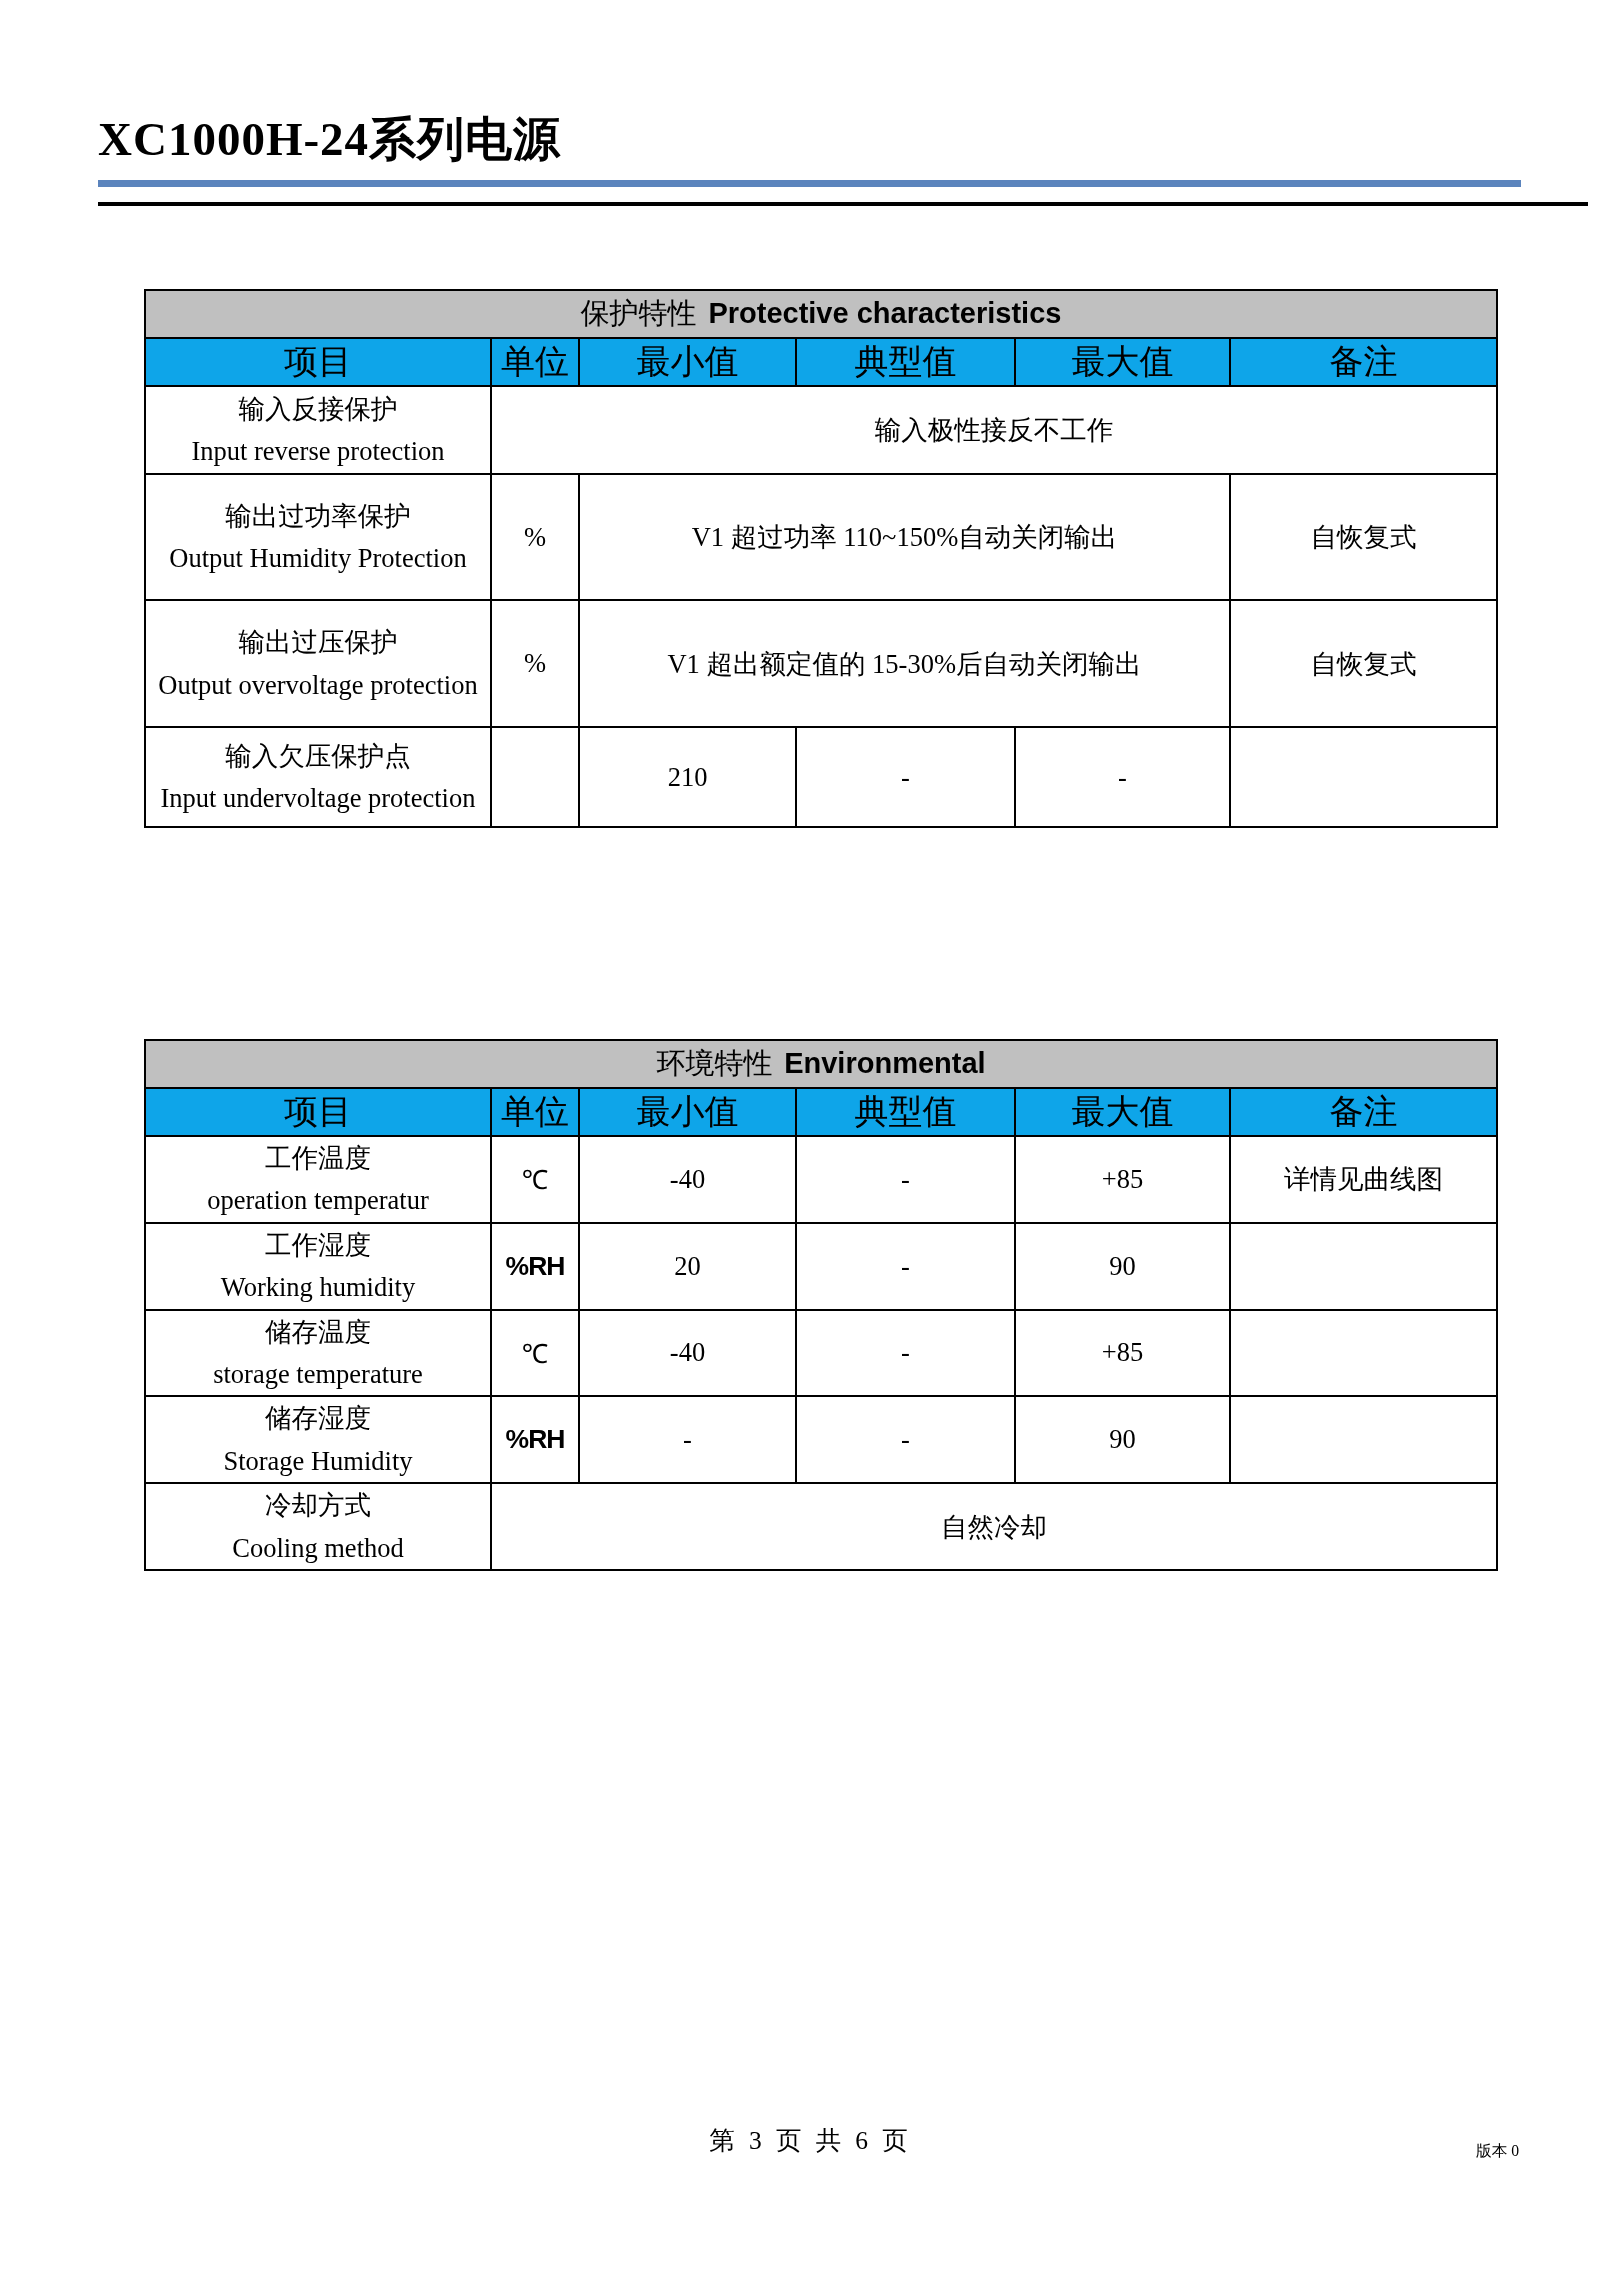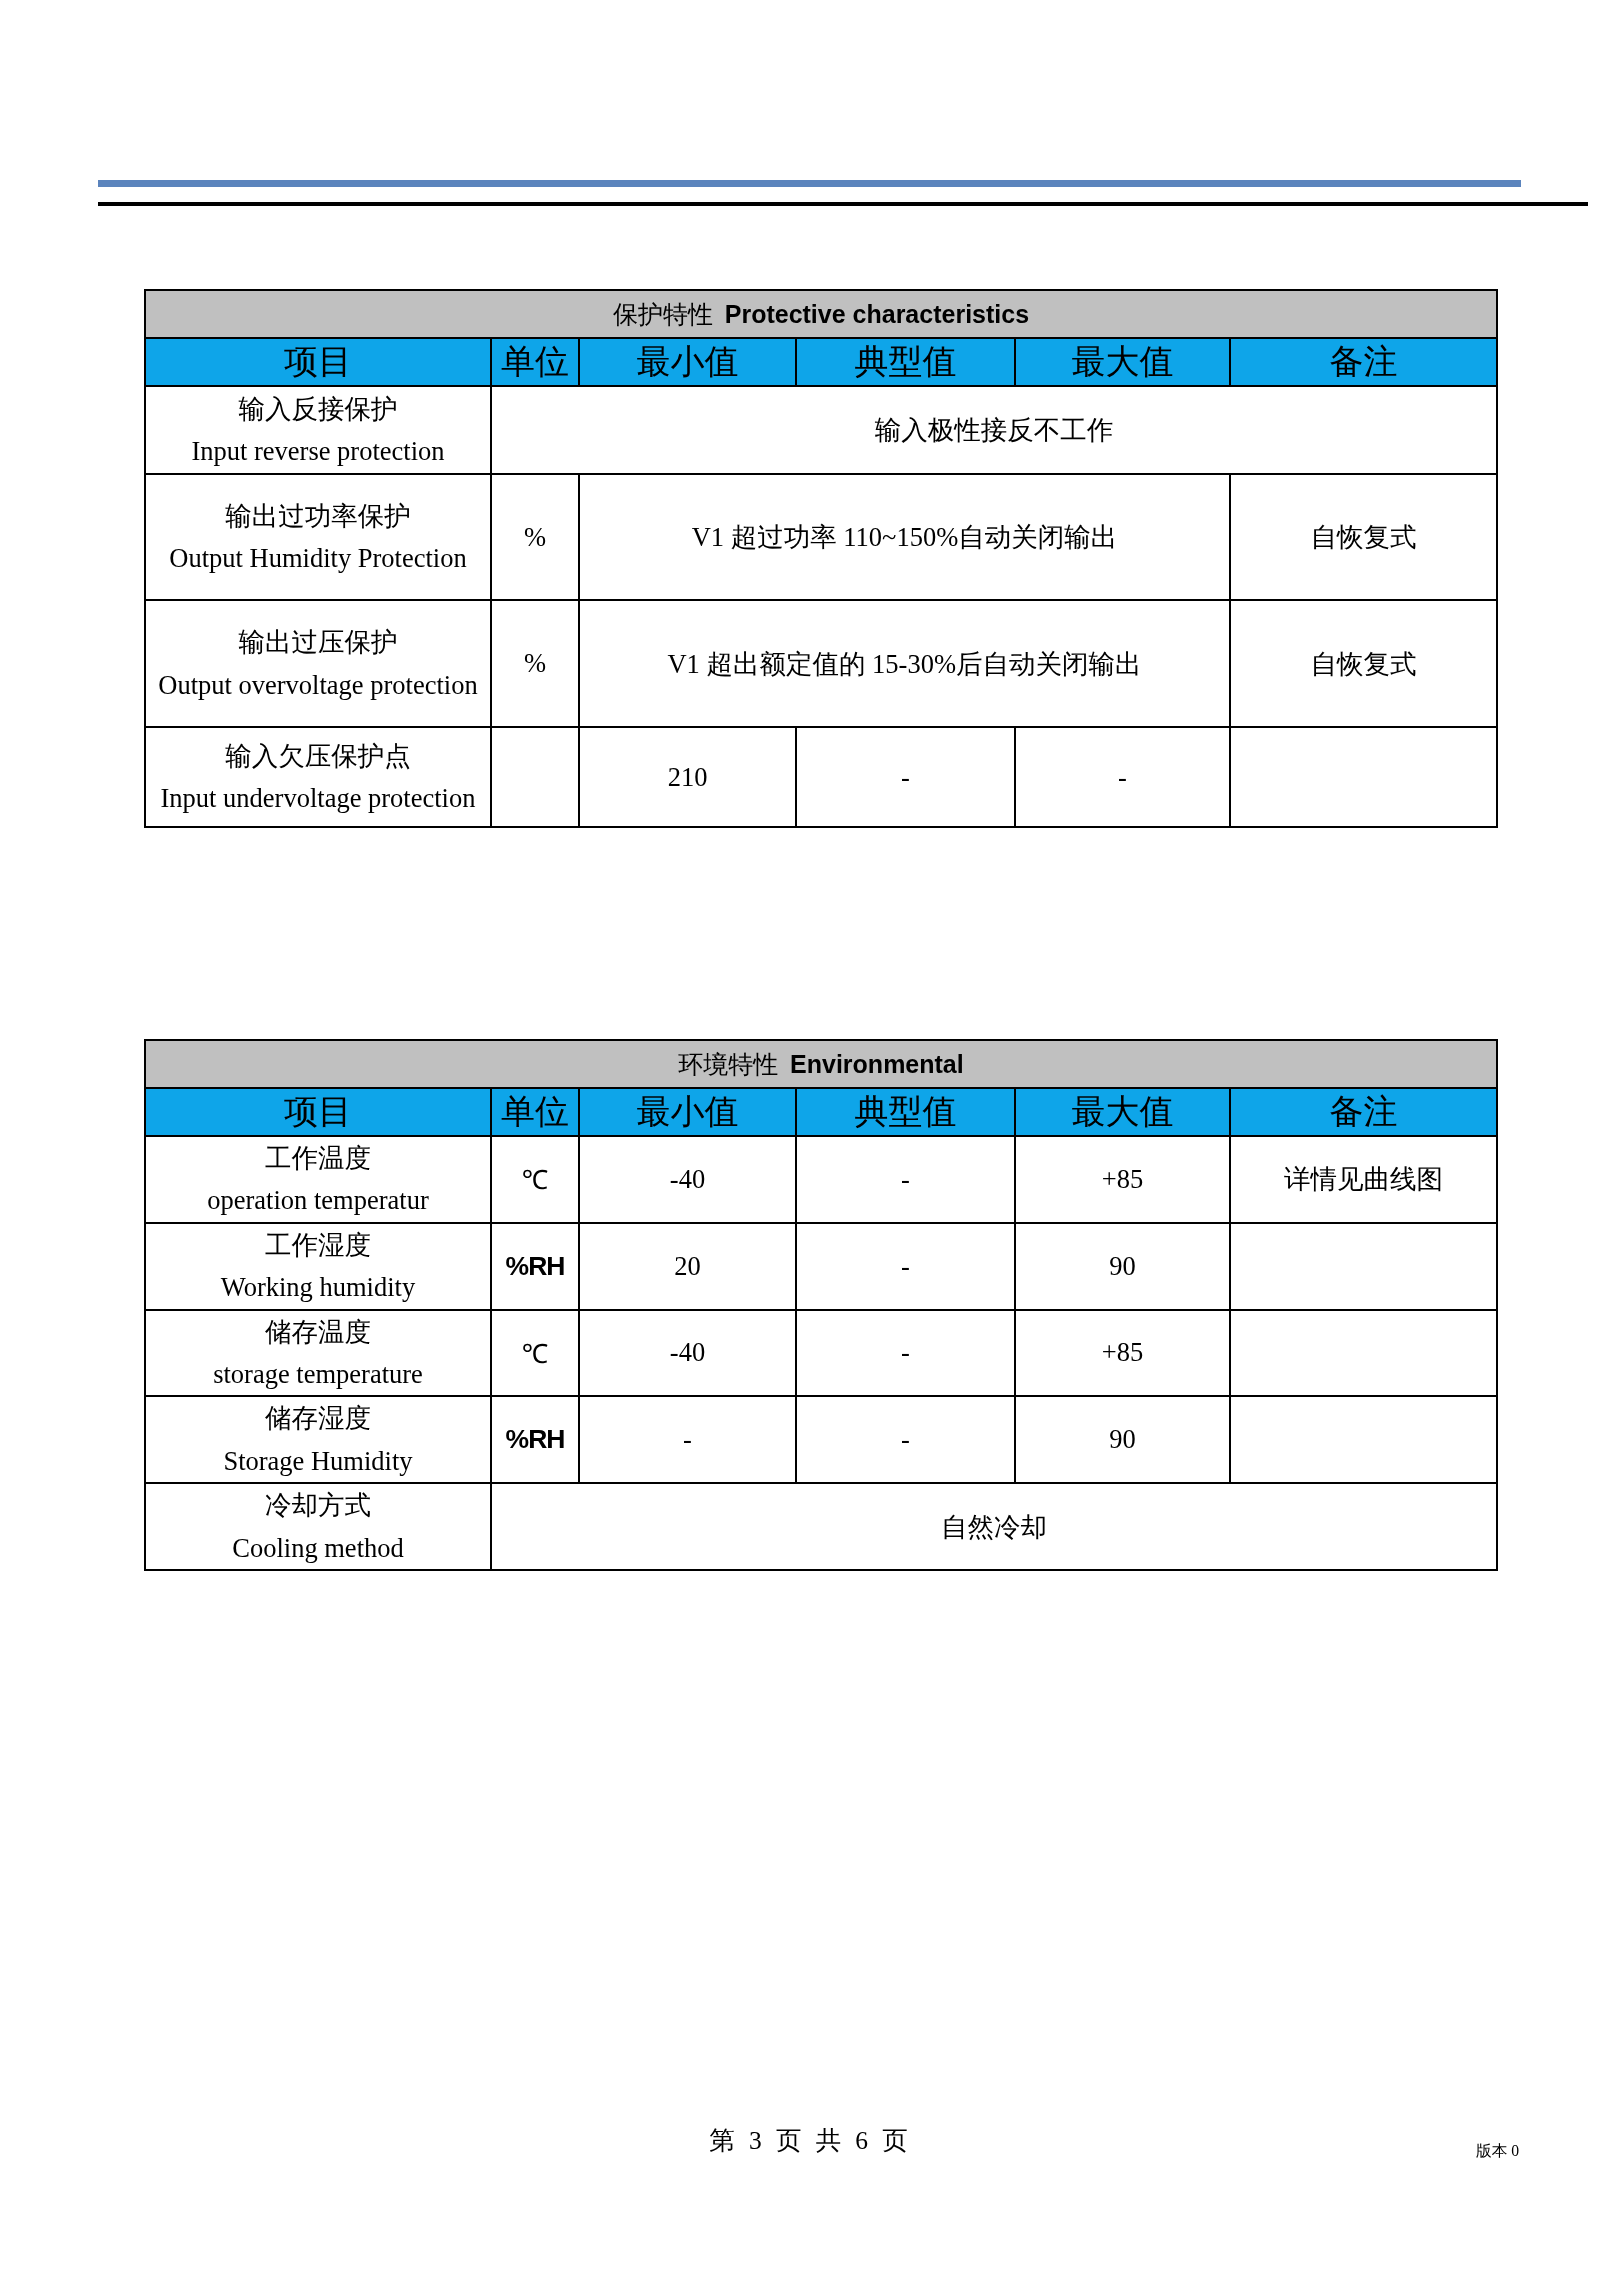--- a/index.html
+++ b/index.html
@@ -53,21 +53,21 @@
   table.spec th, table.spec td {
     border: 2px solid #000;
     padding: 0;
   }
   .band-cell {
     background: #c0c0c0;
     height: 46px;
     text-align: center;
     vertical-align: middle;
     font-weight: normal;
-    font-size: 25px;
+    font-size: 29px;
   }
   .band-zh { font-family: "Liberation Serif", serif; }
   .band-en {
     font-family: "Liberation Sans", sans-serif;
     font-weight: bold;
     margin-left: 11.8px;
   }
   tr.cols th {
     height: 45px;
     font-weight: normal;
@@ -112,20 +112,21 @@
     top: 2141px;
     left: 1476px;
     font-size: 15.7px;
   }
 </style>
 </head>
 <body>
 
 <div class="page">
 
+  <div class="doc-title">XC1000H-24系列电源</div>
   <div class="rule-blue" style="background: rgb(91, 132, 189);"></div>
   <div class="rule-black"></div>
 
   <table class="spec" id="table1">
     <colgroup>
       <col style="width:346px">
         <col style="width:88px">
         <col style="width:217px">
       <col style="width:219px">
         <col style="width:215px">

